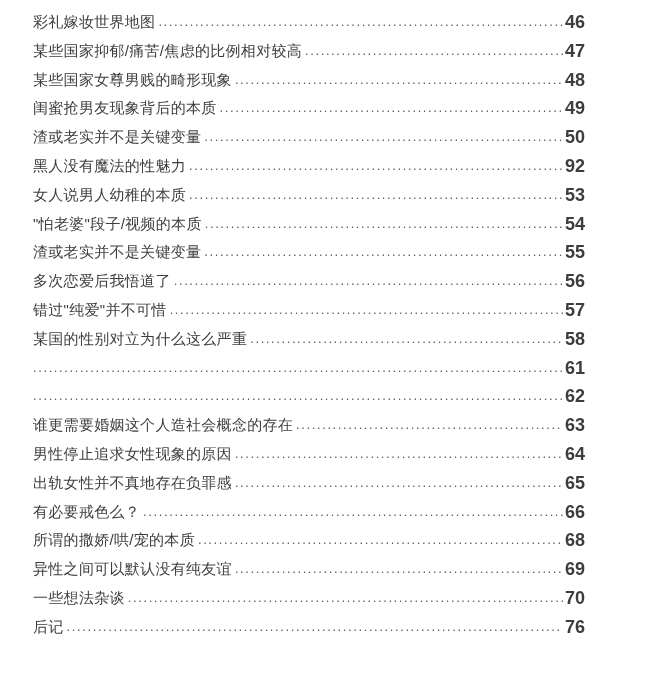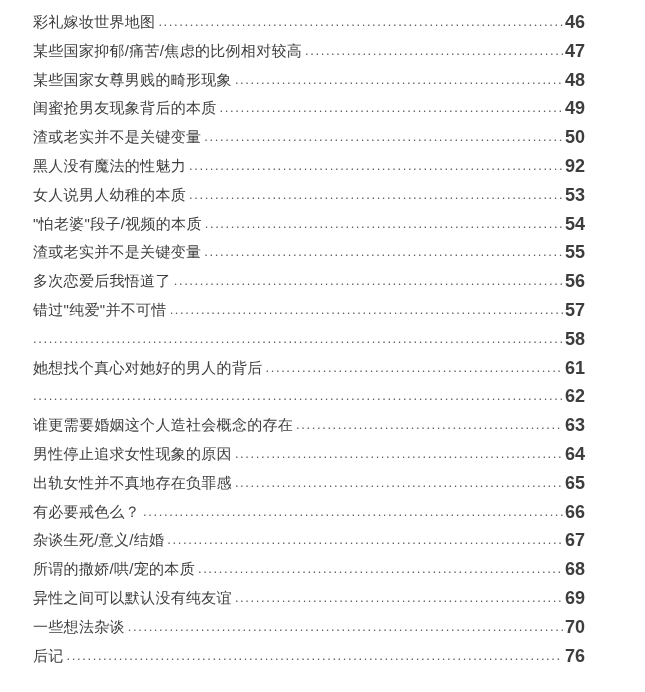--- a/index.html
+++ b/index.html
@@ -123,26 +123,26 @@
     <span class="toc-page">56</span>
   </div>
 
   <div class="toc-row">
     <span class="toc-title">错过"纯爱"并不可惜</span>
     <span class="toc-leader"></span>
     <span class="toc-page">57</span>
   </div>
 
   <div class="toc-row">
+    <span class="toc-title">某国的性别对立为什么这么严重</span>
     <span class="toc-leader"></span>
     <span class="toc-page">58</span>
   </div>
 
   <div class="toc-row">
-    <span class="toc-title">她想找个真心对她好的男人的背后</span>
     <span class="toc-leader"></span>
     <span class="toc-page">61</span>
   </div>
 
   <div class="toc-row">
     <span class="toc-leader"></span>
     <span class="toc-page">62</span>
   </div>
 
   <div class="toc-row">
@@ -162,25 +162,20 @@
     <span class="toc-leader"></span>
     <span class="toc-page">65</span>
   </div>
 
   <div class="toc-row">
     <span class="toc-title">有必要戒色么？</span>
     <span class="toc-leader"></span>
     <span class="toc-page">66</span>
   </div>
 
-  <div class="toc-row">
-    <span class="toc-title">杂谈生死/意义/结婚</span>
-    <span class="toc-leader"></span>
-    <span class="toc-page">67</span>
-  </div>
 
   <div class="toc-row">
     <span class="toc-title">所谓的撒娇/哄/宠的本质</span>
     <span class="toc-leader"></span>
     <span class="toc-page">68</span>
   </div>
 
   <div class="toc-row">
     <span class="toc-title">异性之间可以默认没有纯友谊</span>
     <span class="toc-leader"></span>

